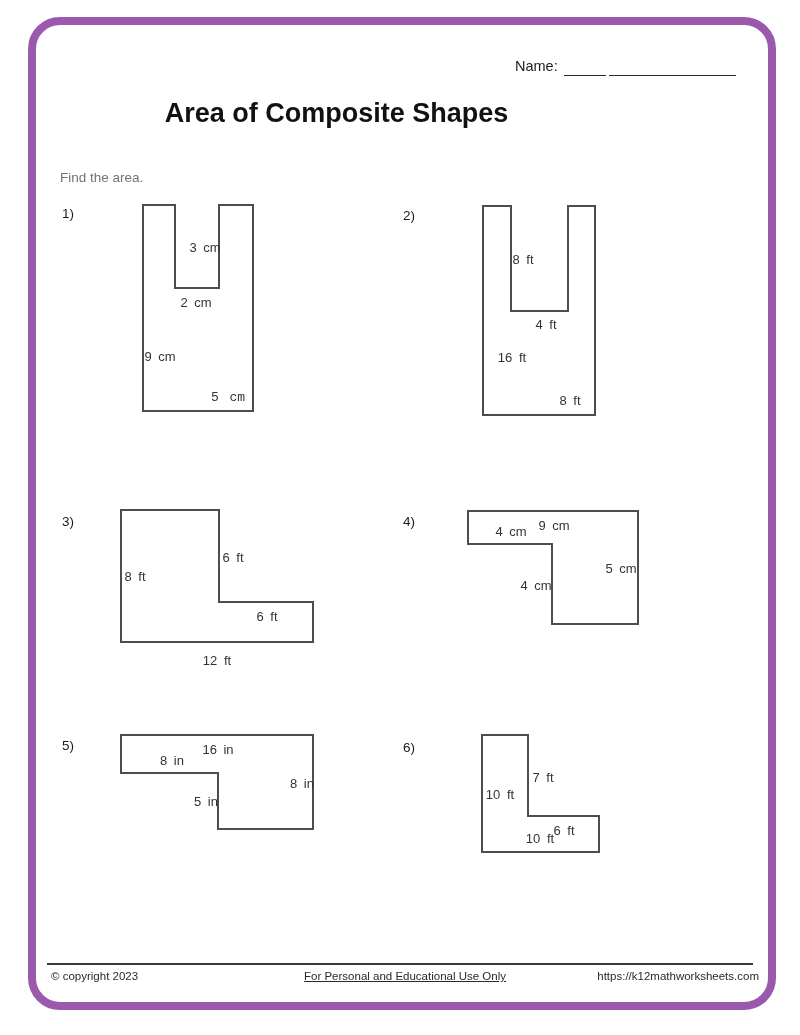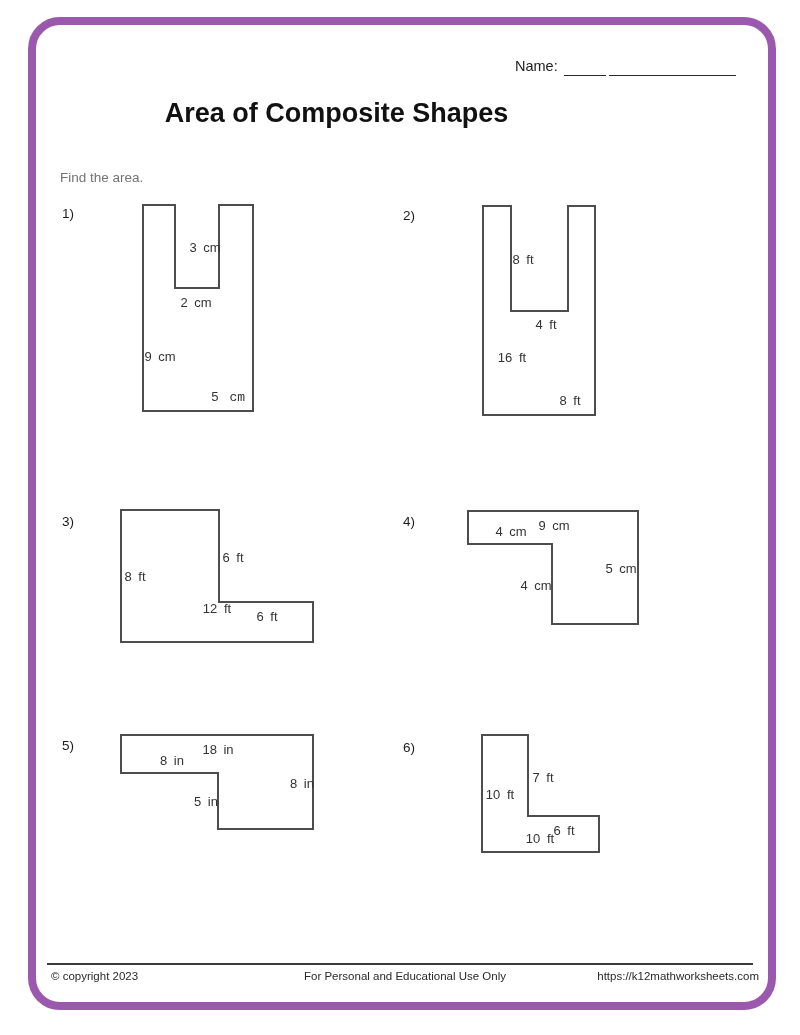--- a/index.html
+++ b/index.html
@@ -92,21 +92,21 @@
   .footer-copyright,
   .footer-usage,
   .footer-url {
     position: absolute;
     top: 970px;
     font-size: 11.5px;
     color: #2a2a2a;
     text-decoration: none;
   }
   .footer-copyright { left: 51px; }
-  .footer-usage { left: 405px; transform: translateX(-50%); }
+  .footer-usage { left: 405px; transform: translateX(-50%); text-decoration: underline; }
   .footer-url { right: 41px; }
 </style>
 </head>
 <body>
 
 <div class="frame"></div>
 
 <div class="name-row">
   <span class="lbl">Name:</span>
   <span class="nline nline1"></span>
@@ -133,28 +133,28 @@
     <div class="dim" style="left: 228px; top: 397px; font-family: Liberation Mono, monospace;">5 cm</div>
     <div class="pnum" style="left: 403px; top: 208px;">2)</div>
     <div class="dim" style="left: 523px; top: 259px;">8 ft</div>
     <div class="dim" style="left: 538px; top: 324px; margin-left: 8px;">4 ft</div>
     <div class="dim" style="left: 502px; top: 357px; margin-left: 10px;">16 ft</div>
     <div class="dim" style="left: 570px; top: 400px;">8 ft</div>
     <div class="pnum" style="left: 62px; top: 514px;">3)</div>
     <div class="dim" style="left: 233px; top: 557px;">6 ft</div>
     <div class="dim" style="left: 135px; top: 576px;">8 ft</div>
     <div class="dim" style="left: 267px; top: 616px;">6 ft</div>
-    <div class="dim" style="left: 217px; top: 608px;">12 ft</div>
+    <div class="dim" style="left: 217px; top: 660px;">12 ft</div>
     <div class="pnum" style="left: 403px; top: 514px;">4)</div>
     <div class="dim" style="left: 511px; top: 531px;">4 cm</div>
     <div class="dim" style="left: 554px; top: 525px;">9 cm</div>
     <div class="dim" style="left: 621px; top: 568px;">5 cm</div>
     <div class="dim" style="left: 536px; top: 585px;">4 cm</div>
     <div class="pnum" style="left: 62px; top: 738px;">5)</div>
-    <div class="dim" style="left: 218px; top: 749px;">18 in</div>
+    <div class="dim" style="left: 218px; top: 749px;">16 in</div>
     <div class="dim" style="left: 172px; top: 760px;">8 in</div>
     <div class="dim" style="left: 302px; top: 783px;">8 in</div>
     <div class="dim" style="left: 206px; top: 801px; text-align: right;">5 in</div>
     <div class="pnum" style="left: 403px; top: 740px;">6)</div>
     <div class="dim" style="left: 543px; top: 777px;">7 ft</div>
     <div class="dim" style="left: 500px; top: 794px;">10 ft</div>
     <div class="dim" style="left: 564px; top: 830px;">6 ft</div>
     <div class="dim" style="left: 540px; top: 838px;">10 ft</div>
   </div>
 

